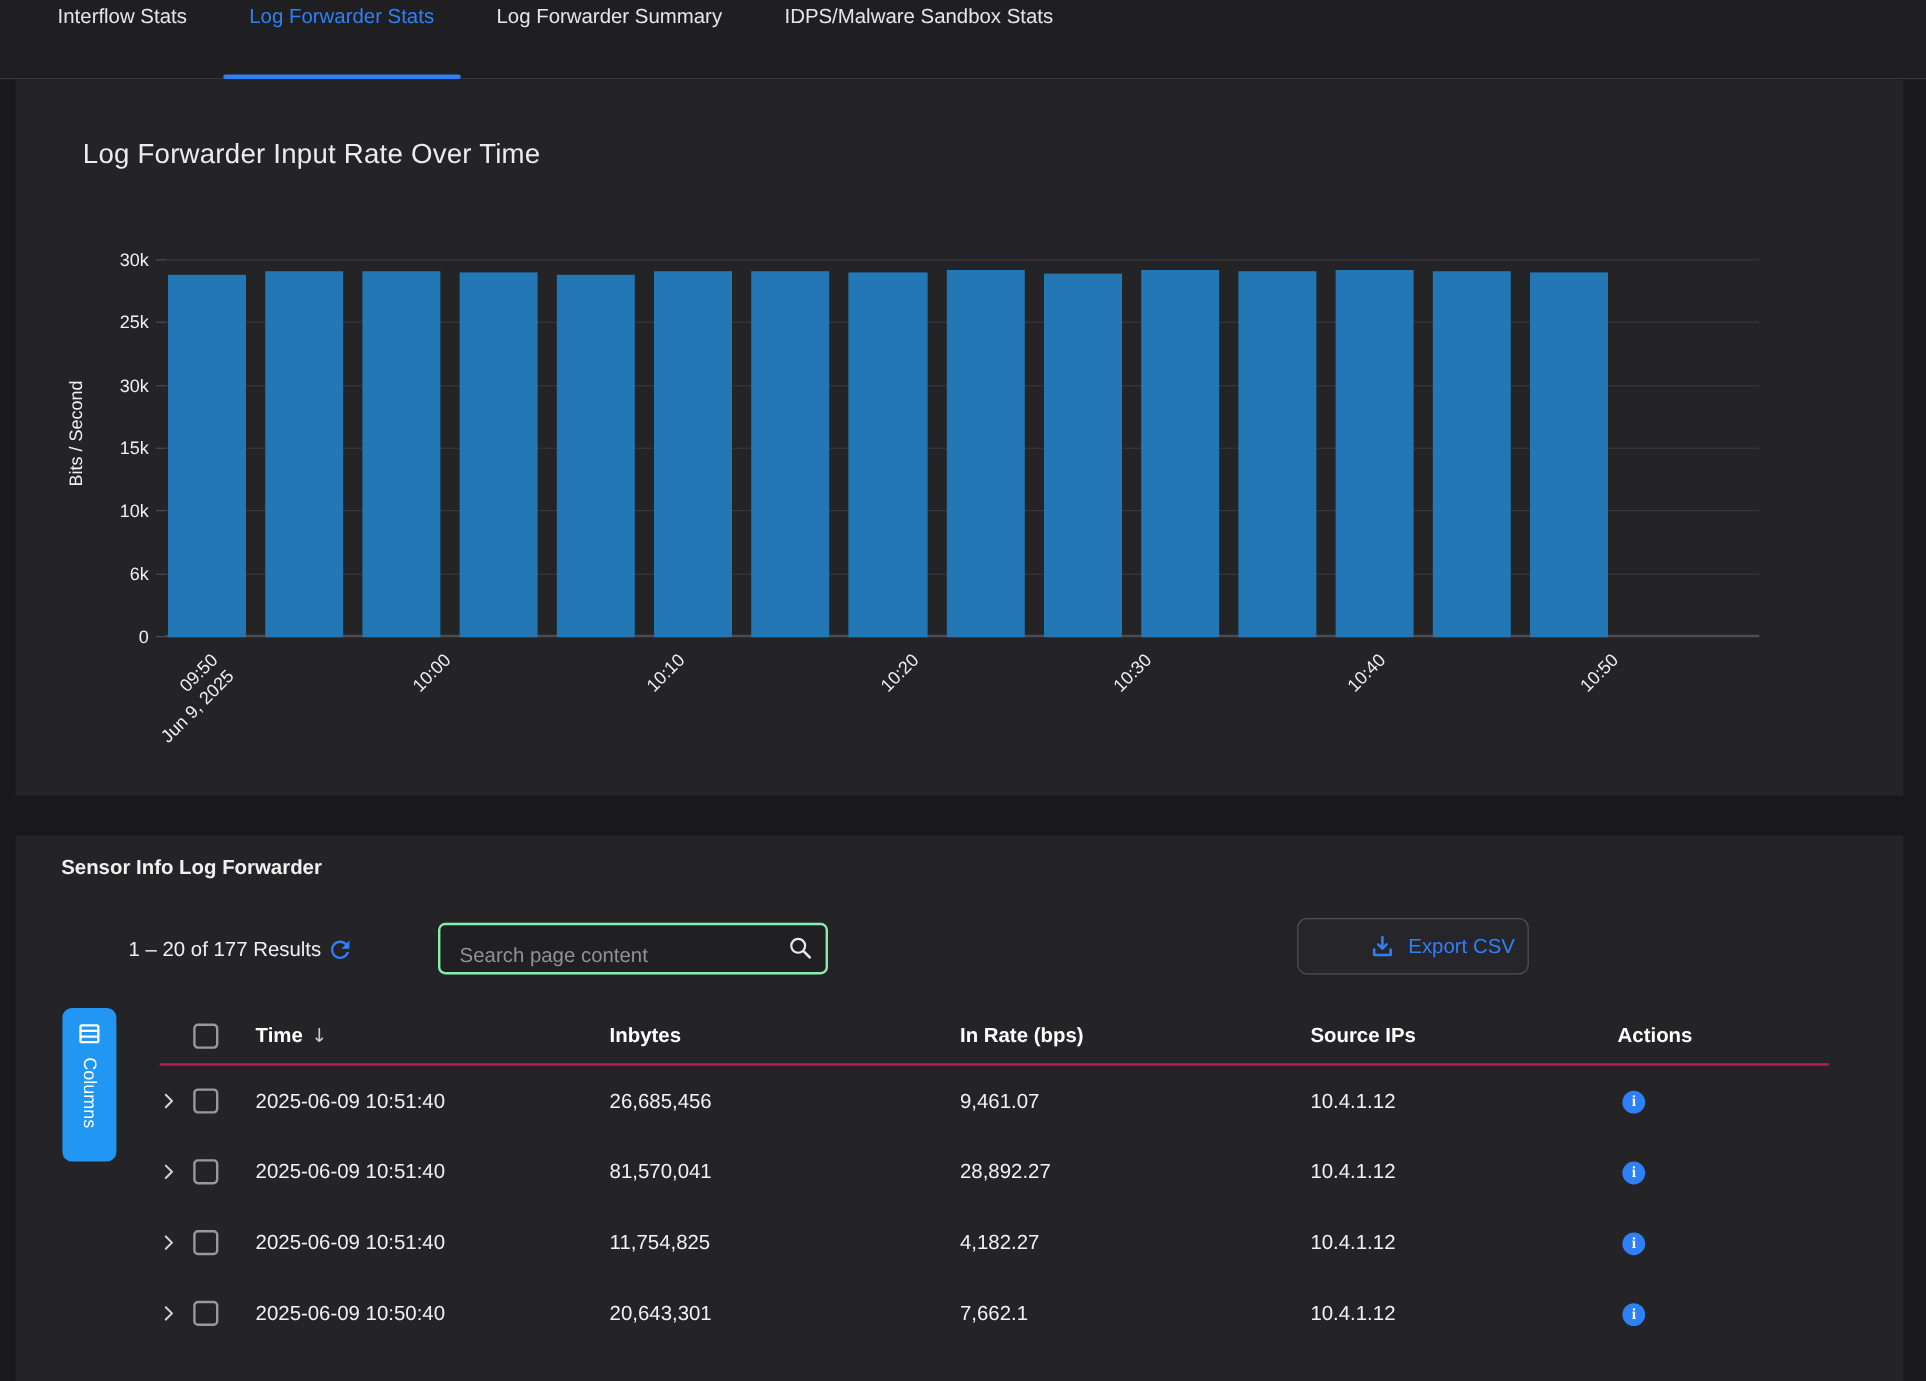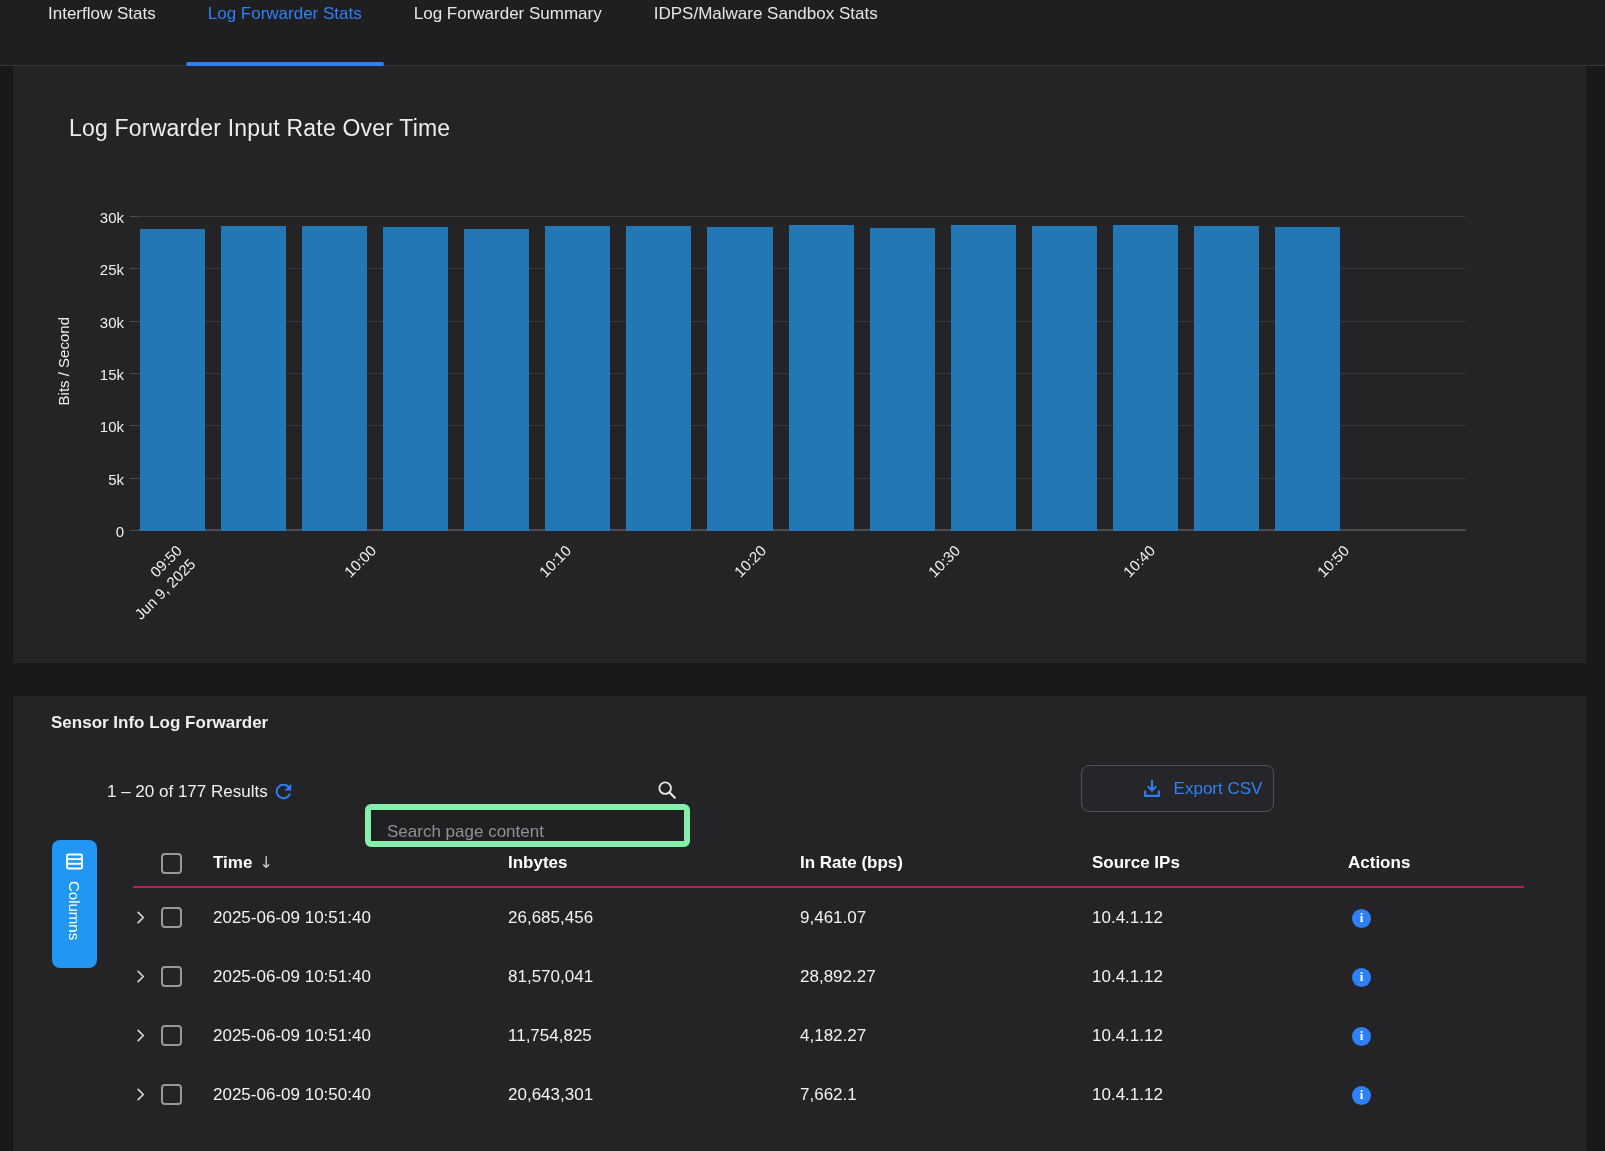--- a/index.html
+++ b/index.html
@@ -77,24 +77,23 @@
     position:absolute;left:38px;top:17px;
     font-size:17px;font-weight:600;color:var(--text);
   }
   .results-row{
     position:absolute;left:94px;top:84px;
     display:flex;align-items:center;gap:4px;font-size:17px;color:var(--text);
   }
   .icon-btn{background:none;border:none;cursor:pointer;display:flex;align-items:center;}
   .search-wrap{position:absolute;left:352px;top:73px;width:325px;height:43px;}
   .search-wrap input{
-    width:100%;height:100%;background:#202023;border:6px solid #86efac;border-radius:6px;
+    width:100%;height:100%;background:#202023;border:2px solid #86efac;border-radius:6px;
     color:var(--text);font-size:17px;padding:12px 44px 0 16px;outline:none;
     font-family:"Liberation Sans", sans-serif;
-    margin-top:35px;
   }
   .search-wrap input::placeholder{color:var(--muted);}
   .search-ic{position:absolute;right:12px;top:10px;}
   .btn{
     position:absolute;height:47px;display:flex;align-items:center;justify-content:center;gap:11px;
     background:#26262a;border:1px solid var(--border);border-radius:8px;
     color:var(--accent);font-size:17px;font-weight:500;cursor:pointer;
     font-family:"Liberation Sans", sans-serif;
   }
   .btn-export{left:1068px;top:69px;width:193px;padding-left:48px;}
@@ -151,21 +150,21 @@
 <section class="panel chart-panel">
   <h2 class="chart-title">Log Forwarder Input Rate Over Time</h2>
   <div class="plot" id="plot">
     <div class="ytitle">Bits / Second</div>
     <div id="gridlines">
         <div class="gridline baseline" style="bottom: 0%;"></div>
         <div class="ytickmark" style="bottom: 0%;"></div>
         <div class="ylab" style="bottom: 0%;">0</div>
         <div class="gridline" style="bottom: 16.6667%;"></div>
         <div class="ytickmark" style="bottom: 16.6667%;"></div>
-        <div class="ylab" style="bottom: 16.6667%;">5k</div>
+        <div class="ylab" style="bottom: 16.6667%;">6k</div>
         <div class="gridline" style="bottom: 33.3333%;"></div>
         <div class="ytickmark" style="bottom: 33.3333%;"></div>
         <div class="ylab" style="bottom: 33.3333%;">10k</div>
         <div class="gridline" style="bottom: 50%;"></div>
         <div class="ytickmark" style="bottom: 50%;"></div>
         <div class="ylab" style="bottom: 50%;">15k</div>
         <div class="gridline" style="bottom: 66.6667%;"></div>
         <div class="ytickmark" style="bottom: 66.6667%;"></div>
         <div class="ylab" style="bottom: 66.6667%;">30k</div>
         <div class="gridline" style="bottom: 83.3333%;"></div>

